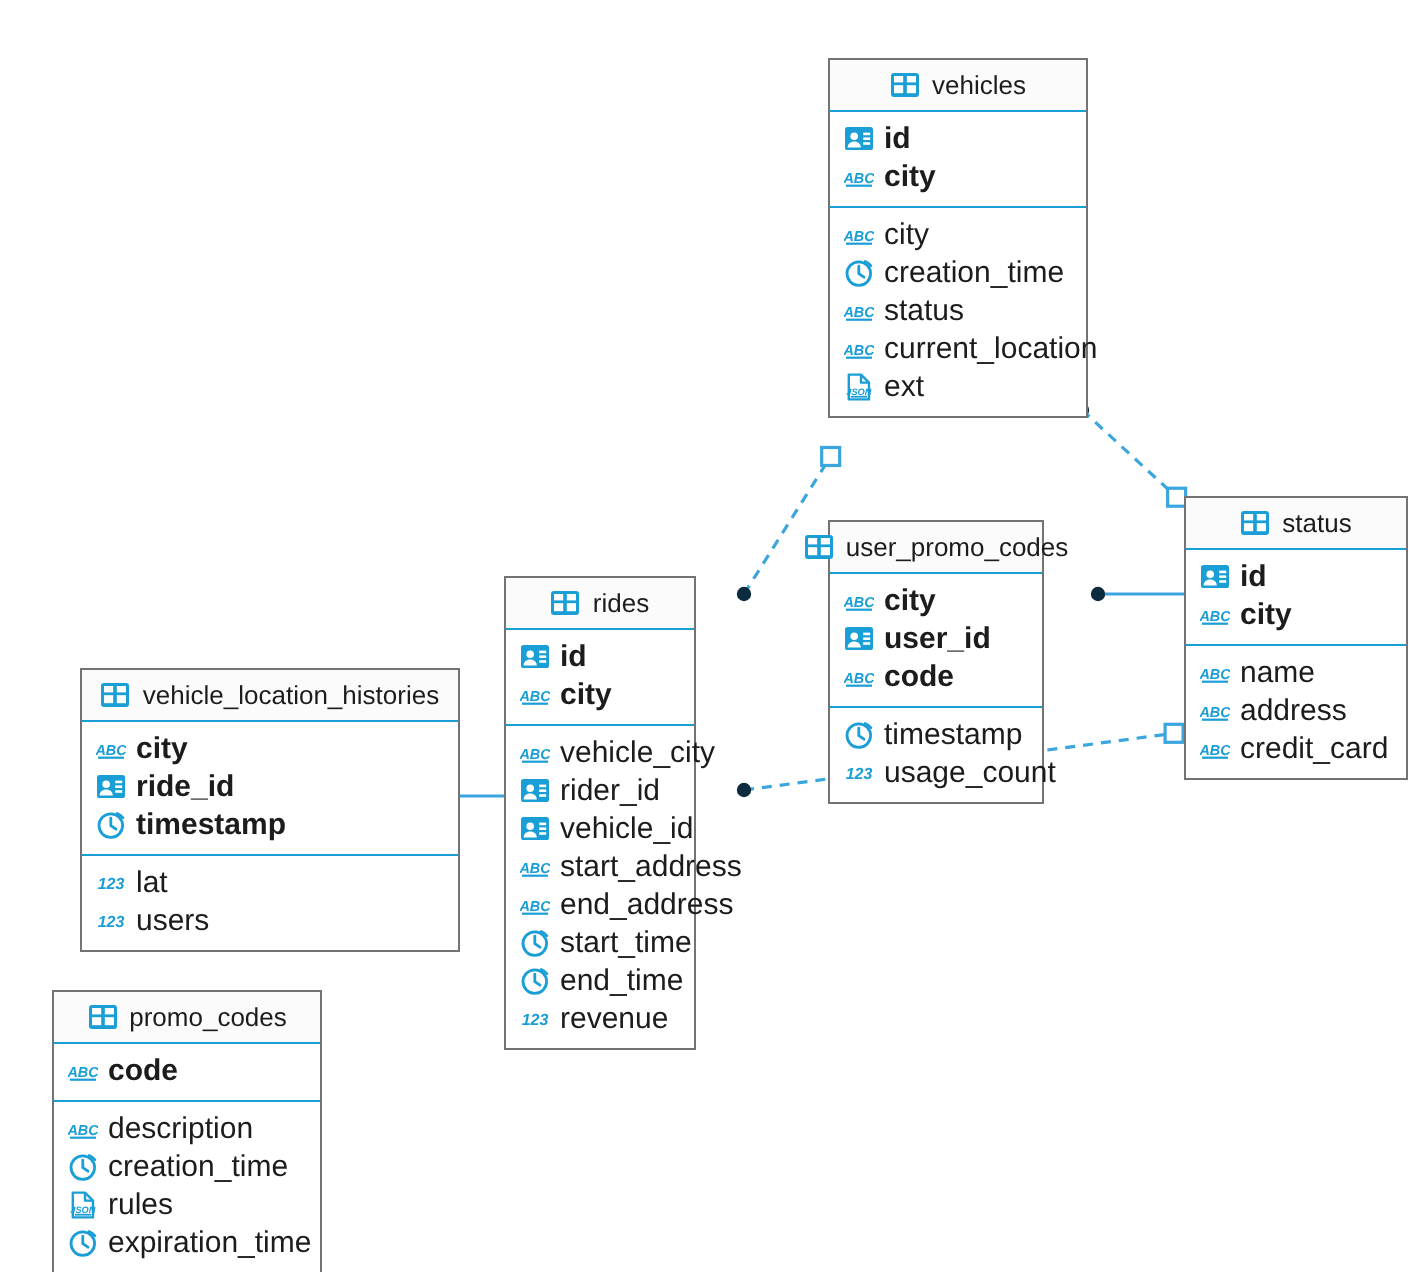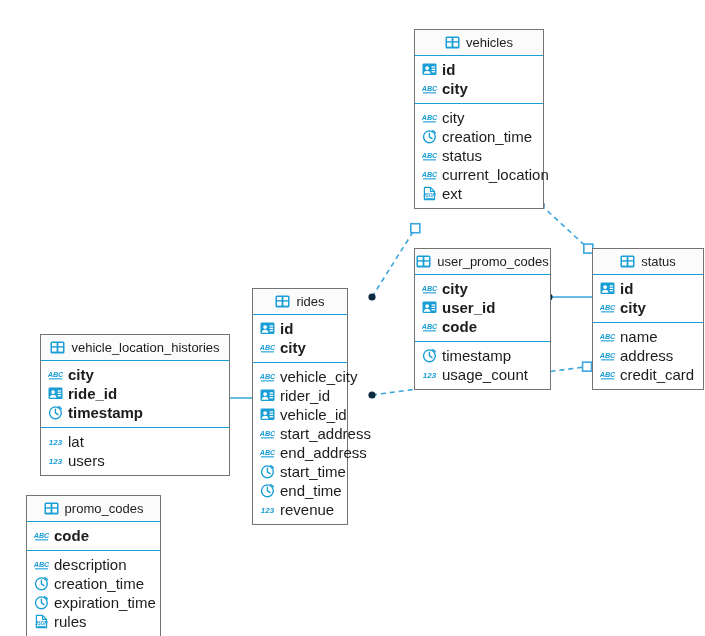--- a/index.html
+++ b/index.html
@@ -196,21 +196,21 @@
               <path d="M2.4 1.3h6.1l4 4v8.4H2.4z" fill="#ffffff" stroke="#1a9ed6" stroke-width="1.2" stroke-linejoin="round"></path>
               <path d="M8.5 1.3v4h4" fill="none" stroke="#1a9ed6" stroke-width="1.2" stroke-linejoin="round"></path>
               <text x="7.4" y="11.4" font-family="'Liberation Sans', sans-serif" font-size="4.6" font-weight="bold" fill="#1a9ed6" text-anchor="middle">JSON</text>
               <rect x="3.4" y="11.9" width="8.2" height="0.9" fill="#1a9ed6"></rect>
             </svg>
           </span>
           <span class="field-name">ext</span>
         </div>
       </div>
     </div>
-    <div class="entity" style="left: 414px; top: 248px; width: 137px;">
+    <div class="entity" style="left: 414px; top: 260px; width: 108px;">
       <div class="entity-header">
         <span class="ico hdr-ico">
           <svg width="15" height="13" viewBox="0 0 15 13">
             <rect x="0.5" y="0.5" width="14" height="12" rx="1.5" fill="#1a9ed6"></rect>
             <rect x="2" y="2" width="4.6" height="3.2" fill="#ffffff"></rect>
             <rect x="8.4" y="2" width="4.6" height="3.2" fill="#ffffff"></rect>
             <rect x="2" y="6.6" width="4.6" height="4" fill="#ffffff"></rect>
             <rect x="8.4" y="6.6" width="4.6" height="4" fill="#ffffff"></rect>
           </svg>
         </span>
@@ -564,33 +564,33 @@
               <circle cx="7.4" cy="7.8" r="5.9" fill="none" stroke="#1a9ed6" stroke-width="1.4"></circle>
               <path d="M7.4 4.1v3.7l2.6 1.8" fill="none" stroke="#1a9ed6" stroke-width="1.4" stroke-linecap="round" stroke-linejoin="round"></path>
               <path d="M10.6 1.7a6.6 6.6 0 0 1 2.9 2.2" fill="none" stroke="#1a9ed6" stroke-width="1.3" stroke-linecap="round"></path>
             </svg>
           </span>
           <span class="field-name">creation_time</span>
         </div>
         <div class="field">
           <span class="ico">
             <svg width="15" height="15" viewBox="0 0 15 15">
-              <circle cx="7.4" cy="7.8" r="5.9" fill="none" stroke="#1a9ed6" stroke-width="1.4"></circle>
-              <path d="M7.4 4.1v3.7l2.6 1.8" fill="none" stroke="#1a9ed6" stroke-width="1.4" stroke-linecap="round" stroke-linejoin="round"></path>
-              <path d="M10.6 1.7a6.6 6.6 0 0 1 2.9 2.2" fill="none" stroke="#1a9ed6" stroke-width="1.3" stroke-linecap="round"></path>
-            </svg>
-          </span>
-          <span class="field-name">expiration_time</span>
-        </div>
-        <div class="field">
-          <span class="ico">
-            <svg width="15" height="15" viewBox="0 0 15 15">
               <path d="M2.4 1.3h6.1l4 4v8.4H2.4z" fill="#ffffff" stroke="#1a9ed6" stroke-width="1.2" stroke-linejoin="round"></path>
               <path d="M8.5 1.3v4h4" fill="none" stroke="#1a9ed6" stroke-width="1.2" stroke-linejoin="round"></path>
               <text x="7.4" y="11.4" font-family="'Liberation Sans', sans-serif" font-size="4.6" font-weight="bold" fill="#1a9ed6" text-anchor="middle">JSON</text>
               <rect x="3.4" y="11.9" width="8.2" height="0.9" fill="#1a9ed6"></rect>
             </svg>
           </span>
           <span class="field-name">rules</span>
         </div>
+        <div class="field">
+          <span class="ico">
+            <svg width="15" height="15" viewBox="0 0 15 15">
+              <circle cx="7.4" cy="7.8" r="5.9" fill="none" stroke="#1a9ed6" stroke-width="1.4"></circle>
+              <path d="M7.4 4.1v3.7l2.6 1.8" fill="none" stroke="#1a9ed6" stroke-width="1.4" stroke-linecap="round" stroke-linejoin="round"></path>
+              <path d="M10.6 1.7a6.6 6.6 0 0 1 2.9 2.2" fill="none" stroke="#1a9ed6" stroke-width="1.3" stroke-linecap="round"></path>
+            </svg>
+          </span>
+          <span class="field-name">expiration_time</span>
+        </div>
       </div>
     </div>
   </div>
 
 </body></html>

